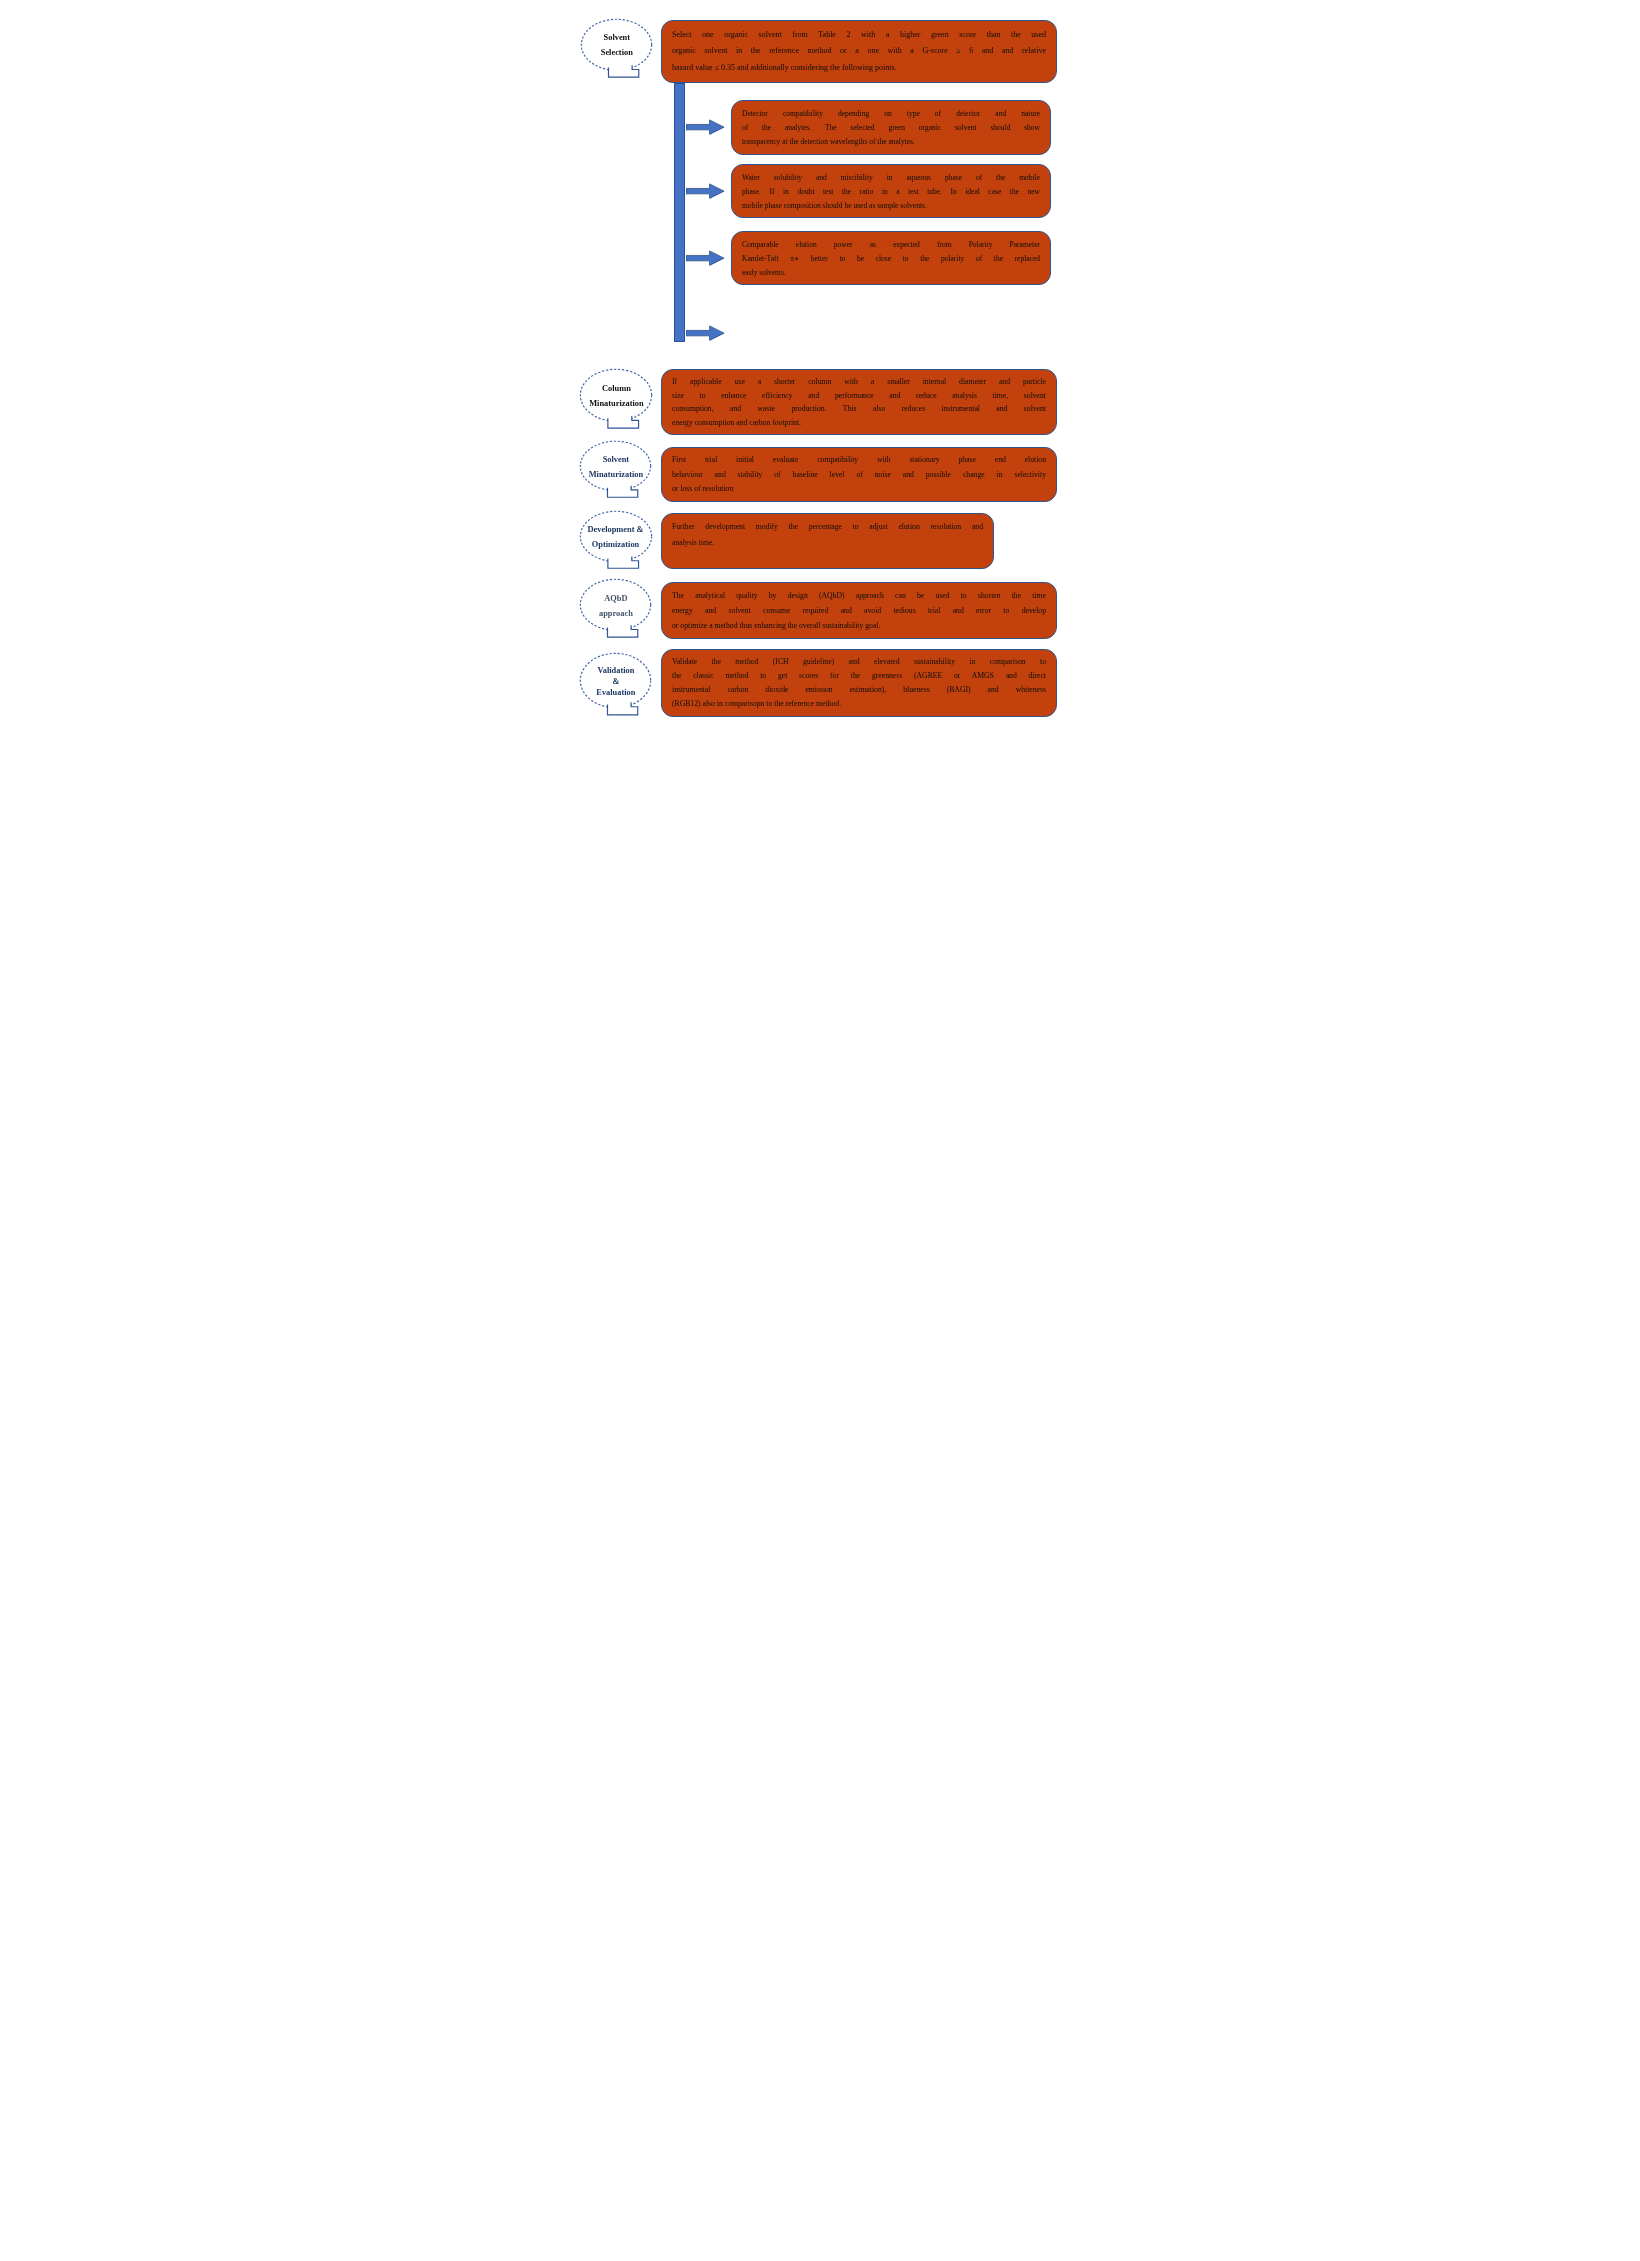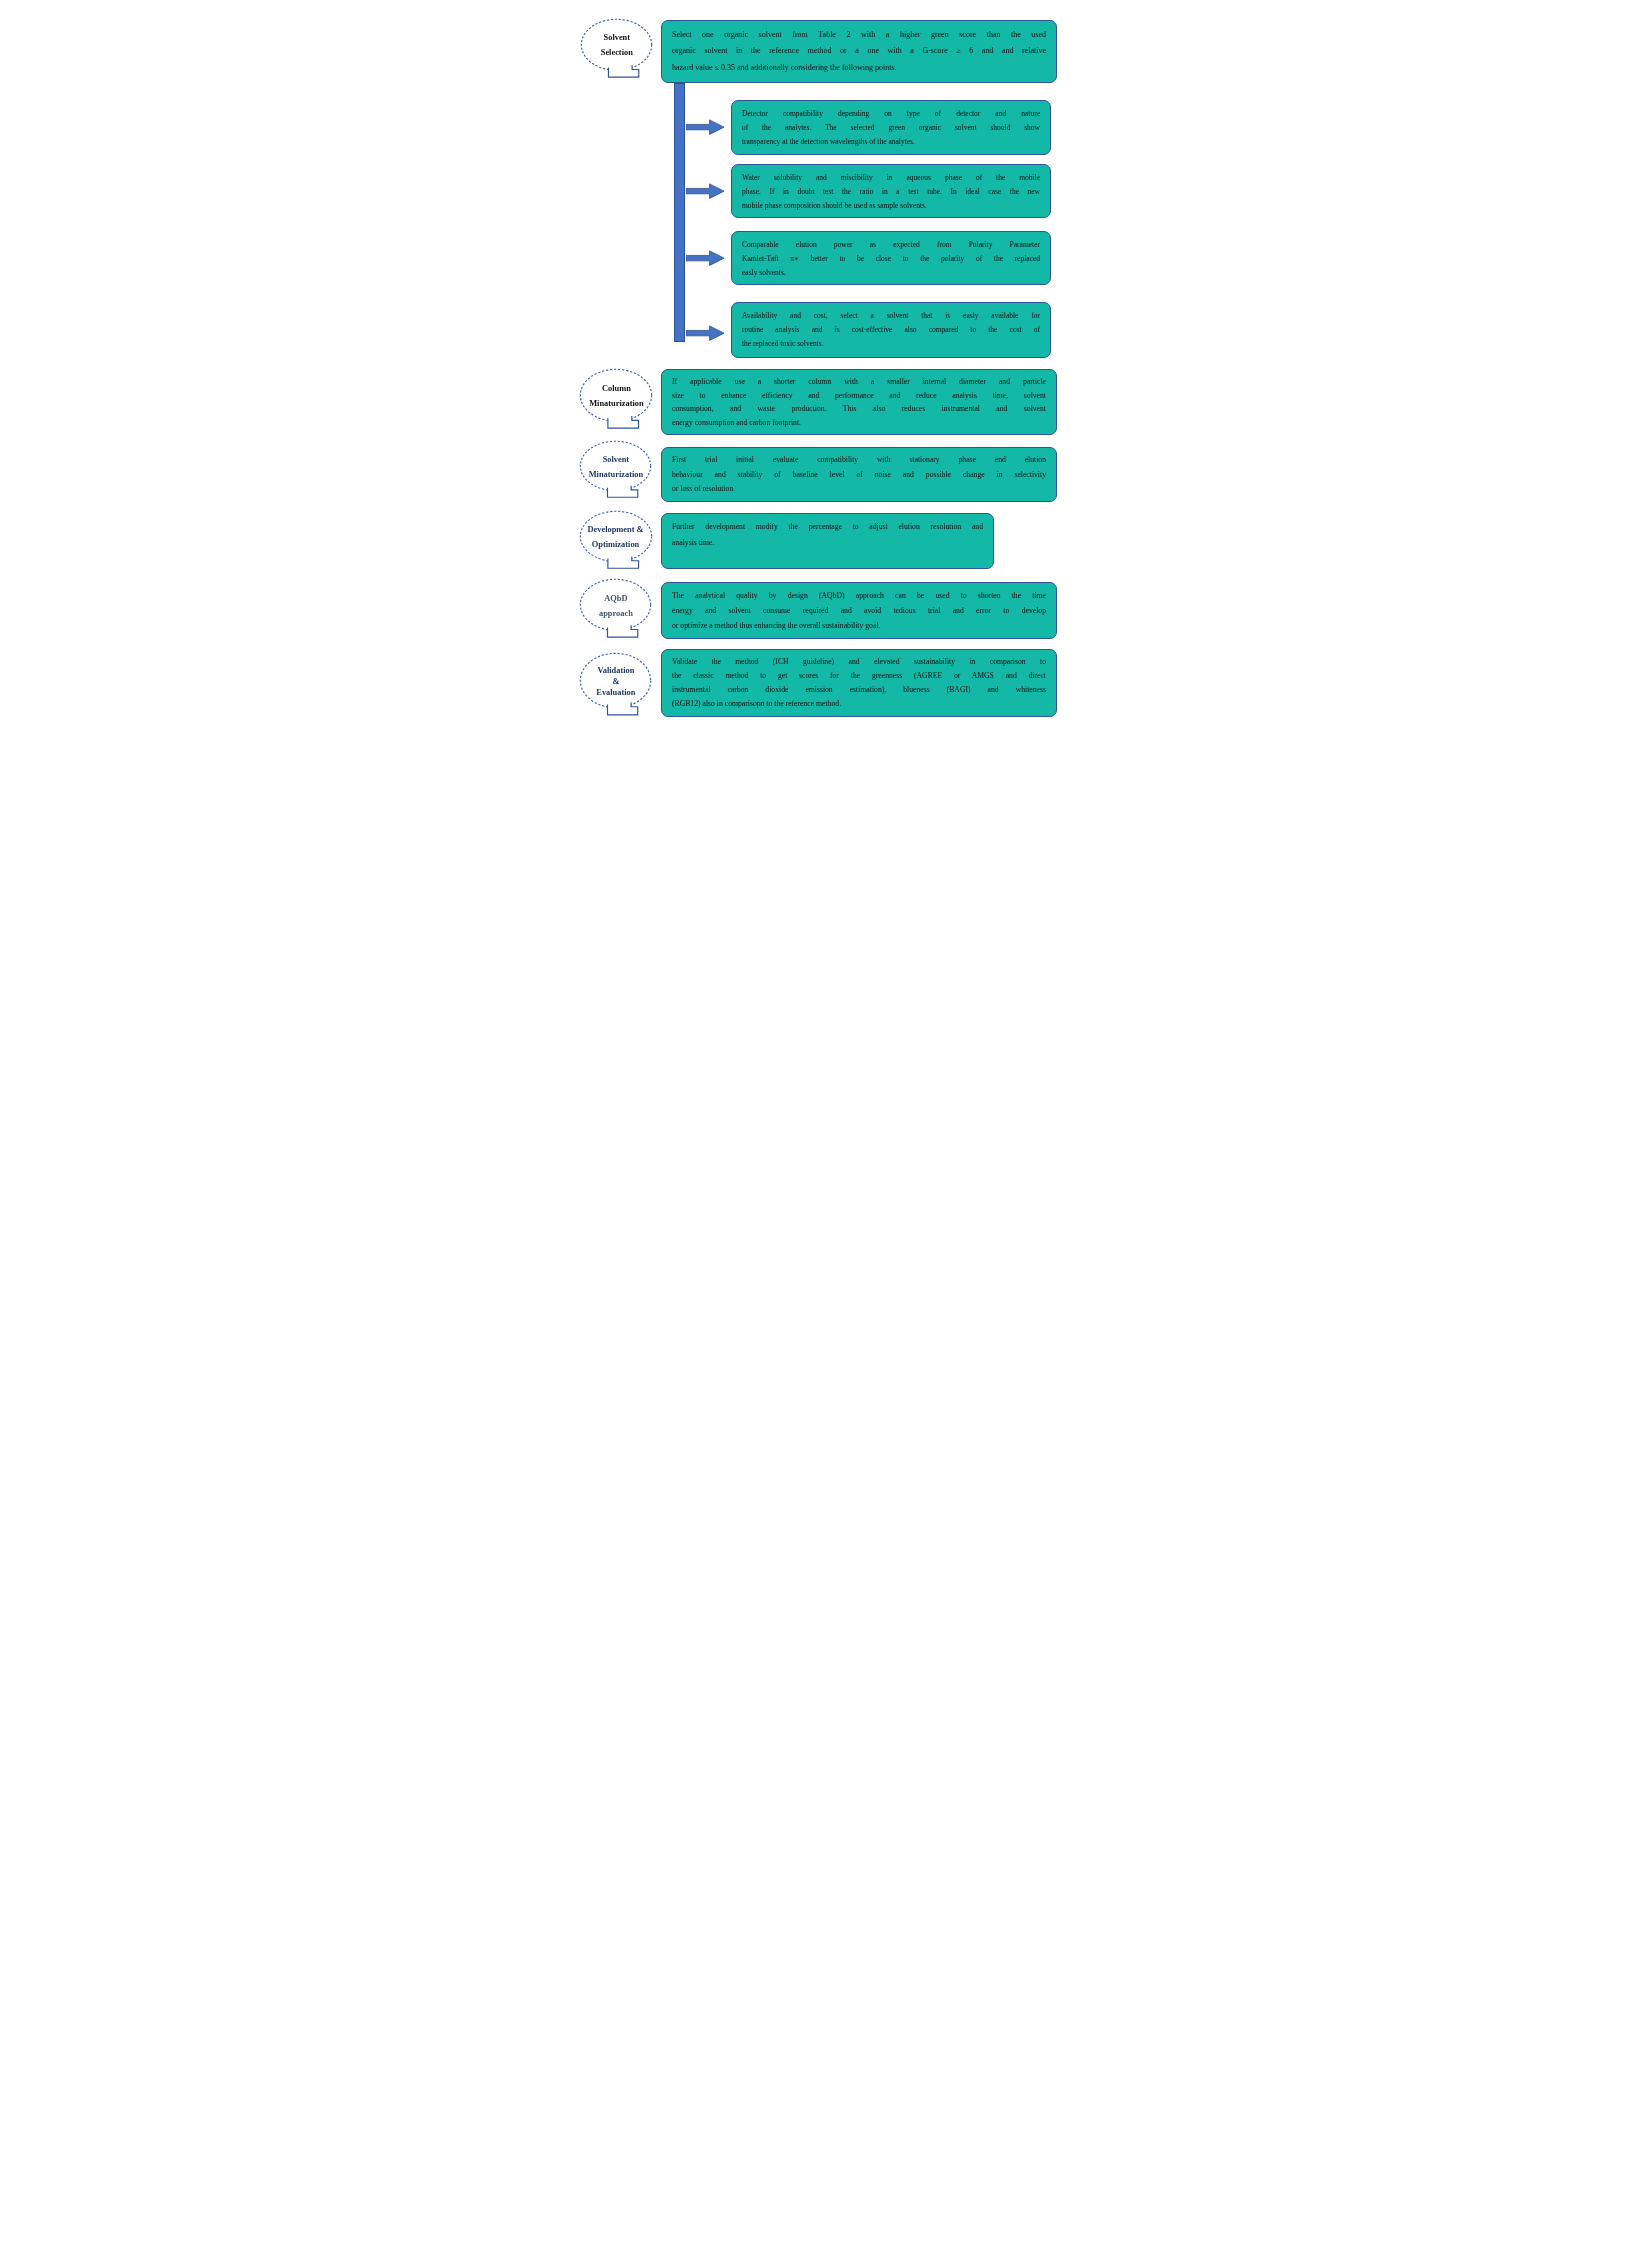--- a/index.html
+++ b/index.html
@@ -10,23 +10,23 @@
     margin:14px auto;
     background:#ffffff;
     font-family:"Liberation Serif","DejaVu Serif",serif;
     color:#0d0d0d;
     overflow:hidden;
   }
   
   .jbox{
     position:absolute;
     box-sizing:border-box;
-    background:#14b8a6;
+    background:#c2410c;
     border:1.4px solid #2F5496;
-    border-radius:7px;
+    border-radius:12px;
   }
   .box-text{width:100%;}
   .tl{ text-align:justify; text-align-last:justify; }
   .tl-last{ text-align-last:left; }
 
   #sbox-0{left:87px;top:6.3px;width:396px;height:63px;padding:5.9px 10px;font-size:8px;line-height:16.3px;}
   #sbox-1{left:87px;top:355px;width:396px;height:66px;padding:5px 10px;font-size:7.7px;line-height:13.6px;}
   #sbox-2{left:87px;top:433px;width:396px;height:55px;padding:5px 10px;font-size:7.7px;line-height:14.5px;}
   #sbox-3{left:87px;top:499px;width:333px;height:56px;padding:5.4px 10px;font-size:7.7px;line-height:16px;}
   #sbox-4{left:87px;top:568px;width:396px;height:57px;padding:5px 10px;font-size:7.7px;line-height:15px;}
@@ -117,27 +117,20 @@
         <div class="tl tl-last">mobile phase composition should be used  as sample solvents.</div>
       </div>
   </div>
   <div class="jbox cbox" id="cbox-2">
     <div class="box-text">
         <div class="tl">Comparable elution power as expected  from Polarity Parameter</div>
         <div class="tl">Kamlet-Taft π∗  better to be close to the polarity of the replaced</div>
         <div class="tl tl-last">easly solvents.</div>
       </div>
   </div>
-  <div class="jbox cbox" id="cbox-3">
-    <div class="box-text">
-        <div class="tl">Availability and cost, select a solvent that is easly  available for</div>
-        <div class="tl">routine analysis and is cost-effective also compared to the cost of</div>
-        <div class="tl tl-last">the replaced toxic solvents.</div>
-      </div>
-  </div>
 
   <div class="bubble" id="bubble-1">
     <svg class="bubble-svg" viewBox="0 0 164 148" preserveAspectRatio="none">
       <ellipse cx="82" cy="63" rx="79" ry="60" fill="#ffffff" stroke="#3E62A6" stroke-width="2.6" stroke-dasharray="5 4"></ellipse>
       <path d="M64 116 L64 139 L132 139 L132 121 L117 121 L117 111" fill="#ffffff" stroke="#2F5496" stroke-width="2.6" stroke-linejoin="miter"></path>
     </svg>
     <div class="bubble-label" style="color: rgb(17, 17, 17);">
         <div class="tl">Column</div>
         <div class="tl tl-last">Minaturization</div>
       </div>

